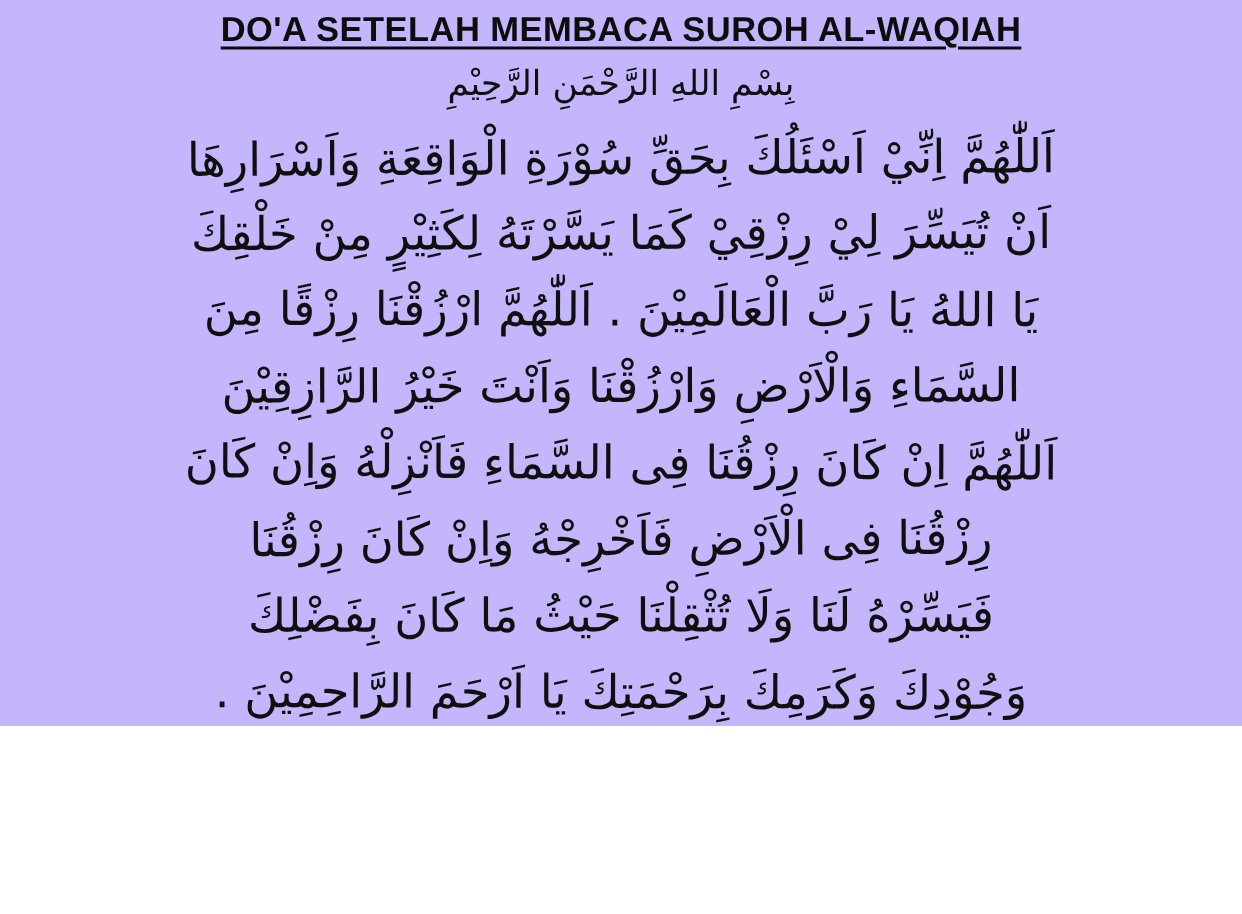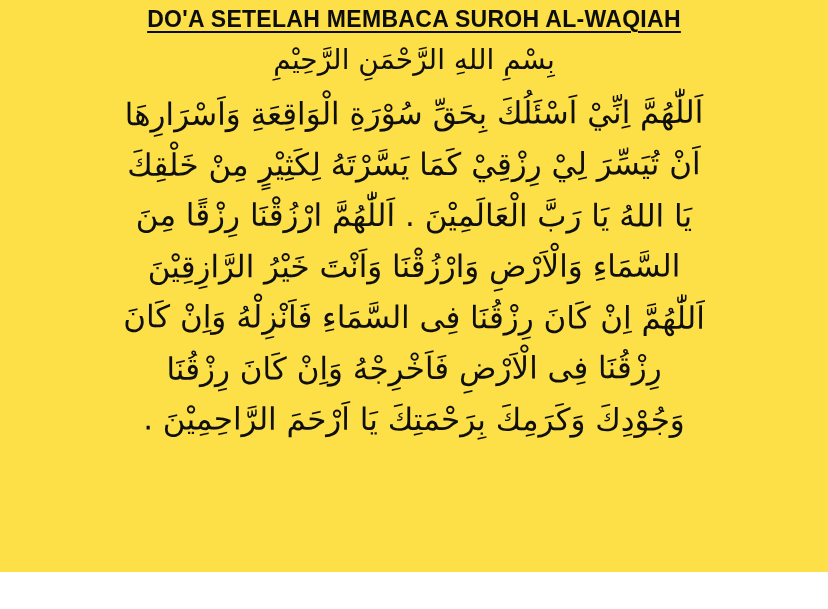--- a/index.html
+++ b/index.html
@@ -10,22 +10,22 @@
   body {
     width: 828px;
     height: 609px;
     overflow: hidden;
     font-family: "Liberation Serif", serif;
     color: #111111;
   }
   .page {
     position: relative;
     width: 828px;
-    height: 572px;
-    background: #fde047;
+    height: 484px;
+    background: #c4b5fd;
   }
   .doc-title {
     text-align: center;
     font-family: "Liberation Sans", sans-serif;
     font-weight: bold;
     font-size: 23px;
     letter-spacing: 0.3px;
     color: #0d0d0d;
     text-decoration: underline;
     text-underline-offset: 4px;
@@ -34,21 +34,21 @@
     white-space: nowrap;
   }
   .arabic-body {
     direction: rtl;
     text-align: center;
     font-family: "DejaVu Sans", sans-serif;
     color: #0f0f0f;
     padding: 0 14px;
   }
   .basmalah {
-    font-size: 28px;
+    font-size: 23px;
     line-height: 1.5;
     margin: 2px 0 10px 0;
     white-space: nowrap;
   }
   .ar-line {
     font-size: 31px;
     line-height: 1.45;
     margin: 0 0 6px 0;
     white-space: nowrap;
     letter-spacing: 1px;
@@ -77,16 +77,17 @@
   <div class="arabic-body">
 
     <div class="basmalah">بِسْمِ اللهِ الرَّحْمَنِ الرَّحِيْمِ</div>
 
     <div class="ar-line l1">اَللّٰهُمَّ اِنِّيْ اَسْئَلُكَ بِحَقِّ سُوْرَةِ الْوَاقِعَةِ وَاَسْرَارِهَا</div>
     <div class="ar-line l2">اَنْ تُيَسِّرَ لِيْ رِزْقِيْ كَمَا يَسَّرْتَهُ لِكَثِيْرٍ مِنْ خَلْقِكَ</div>
     <div class="ar-line l3">يَا اللهُ يَا رَبَّ الْعَالَمِيْنَ . اَللّٰهُمَّ ارْزُقْنَا رِزْقًا مِنَ</div>
     <div class="ar-line l4">السَّمَاءِ وَالْاَرْضِ وَارْزُقْنَا وَاَنْتَ خَيْرُ الرَّازِقِيْنَ</div>
     <div class="ar-line l5">اَللّٰهُمَّ اِنْ كَانَ رِزْقُنَا فِى السَّمَاءِ فَاَنْزِلْهُ وَاِنْ كَانَ</div>
     <div class="ar-line l6">رِزْقُنَا فِى الْاَرْضِ فَاَخْرِجْهُ وَاِنْ كَانَ رِزْقُنَا</div>
+    <div class="ar-line l8">فَيَسِّرْهُ لَنَا وَلَا تُثْقِلْنَا حَيْثُ مَا كَانَ بِفَضْلِكَ</div>
     <div class="ar-line l9">وَجُوْدِكَ وَكَرَمِكَ بِرَحْمَتِكَ يَا اَرْحَمَ الرَّاحِمِيْنَ .</div>
 
   </div>
 </div>
 
 </body></html>

